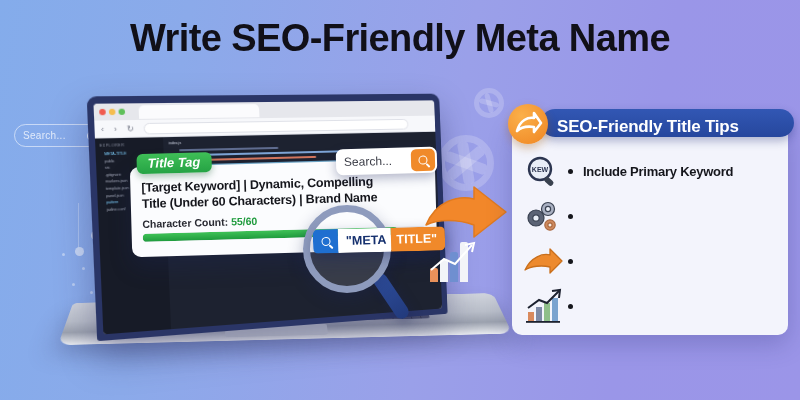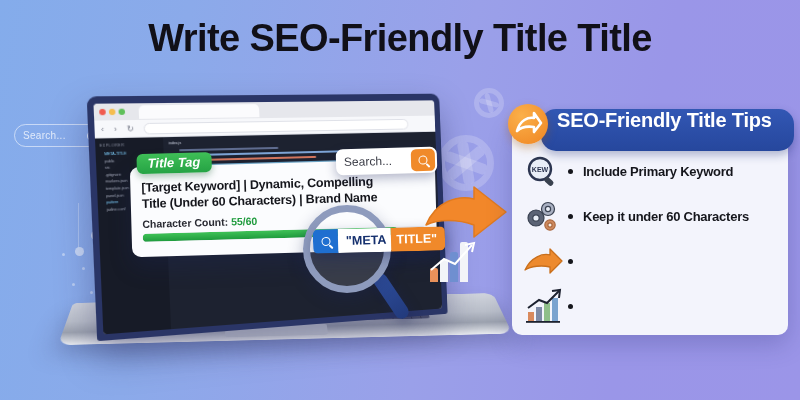--- a/index.html
+++ b/index.html
@@ -162,24 +162,24 @@
   .big-arrow { position:absolute; left:424px; top:185px; width:84px; height:62px; }
 
   
   .tips {
     position:absolute; left:512px; top:123px; width:276px; height:212px;
     background:rgba(246,247,252,.97); border-radius:10px;
     box-shadow:0 9px 24px rgba(40,45,110,.25);
     padding:26px 10px 8px 10px;
   }
   .tips-head {
-    position:absolute; left:29px; top:-14px; right:-6px; height:42px;
+    position:absolute; left:29px; top:-14px; right:-6px; height:28px;
     background:linear-gradient(180deg,#3257b4,#26479d);
-    border-radius:15px; display:flex; align-items:flex-start; padding-left:16px;
-    color:#fff; font-size:20px; font-weight:bold; letter-spacing:-.2px;
+    border-radius:15px; display:flex; align-items:flex-end; padding-left:16px;
+    color:#fff; font-size:17px; font-weight:bold; letter-spacing:-.2px;
     box-shadow:0 4px 10px rgba(25,40,110,.32);
   }
   .tips-badge {
     position:absolute; left:-4px; top:-19px; width:40px; height:40px; border-radius:50%;
     background:radial-gradient(circle at 34% 30%,#fbb04a,#ef8522);
     box-shadow:0 4px 10px rgba(160,90,10,.35);
   }
   .tip-row { display:flex; align-items:center; height:45px; }
   .tip-ico { width:44px; height:38px; position:relative; flex:none; }
   .tip-dot { width:5px; height:5px; border-radius:50%; background:#15161c; margin:0 10px 0 2px; flex:none; }
@@ -228,21 +228,21 @@
       <span style="left:30px; top:96px;"></span>
     <span style="left:50px; top:100px;"></span>
       <span style="left:70px; top:104px;"></span>
   </div>
 
   <div class="ghost-search">
     <span>Search...</span>
     <span class="gs-ico"></span>
   </div>
 
-  <div class="headline">Write SEO-Friendly Title Title</div>
+  <div class="headline">Write SEO-Friendly Meta Name</div>
 
   <div class="laptop">
     <div class="base">
       <div class="keys"></div>
       <div class="trackpad"></div>
     </div>
 
     <div class="lid">
       <div class="screen">
 
@@ -372,21 +372,20 @@
             <circle cx="26" cy="11" r="6.5"></circle>
               <circle cx="26" cy="11" r="2.6" fill="#e9eef7"></circle>
           </g>
           <g fill="#d08a5e" stroke="#a96a42" stroke-width="1.2">
             <circle cx="28" cy="27" r="5.2"></circle>
               <circle cx="28" cy="27" r="2.1" fill="#f6ece4"></circle>
           </g>
         </svg>
       </span>
       <span class="tip-dot"></span>
-      <span class="tip-txt">Keep it under 60 Characters</span>
     </div>
 
     <div class="tip-row">
       <span class="tip-ico">
         <svg viewBox="0 0 44 38" width="44" height="38">
           <path d="M3 27 C9 14, 21 10, 28 12 L28 6 L40 18 L28 30 L28 24 C20 22, 9 23, 3 27 Z" fill="#ED8A2E" stroke="#c96f1c" stroke-width="1.3" stroke-linejoin="round"></path>
         </svg>
       </span>
       <span class="tip-dot"></span>
     </div>

